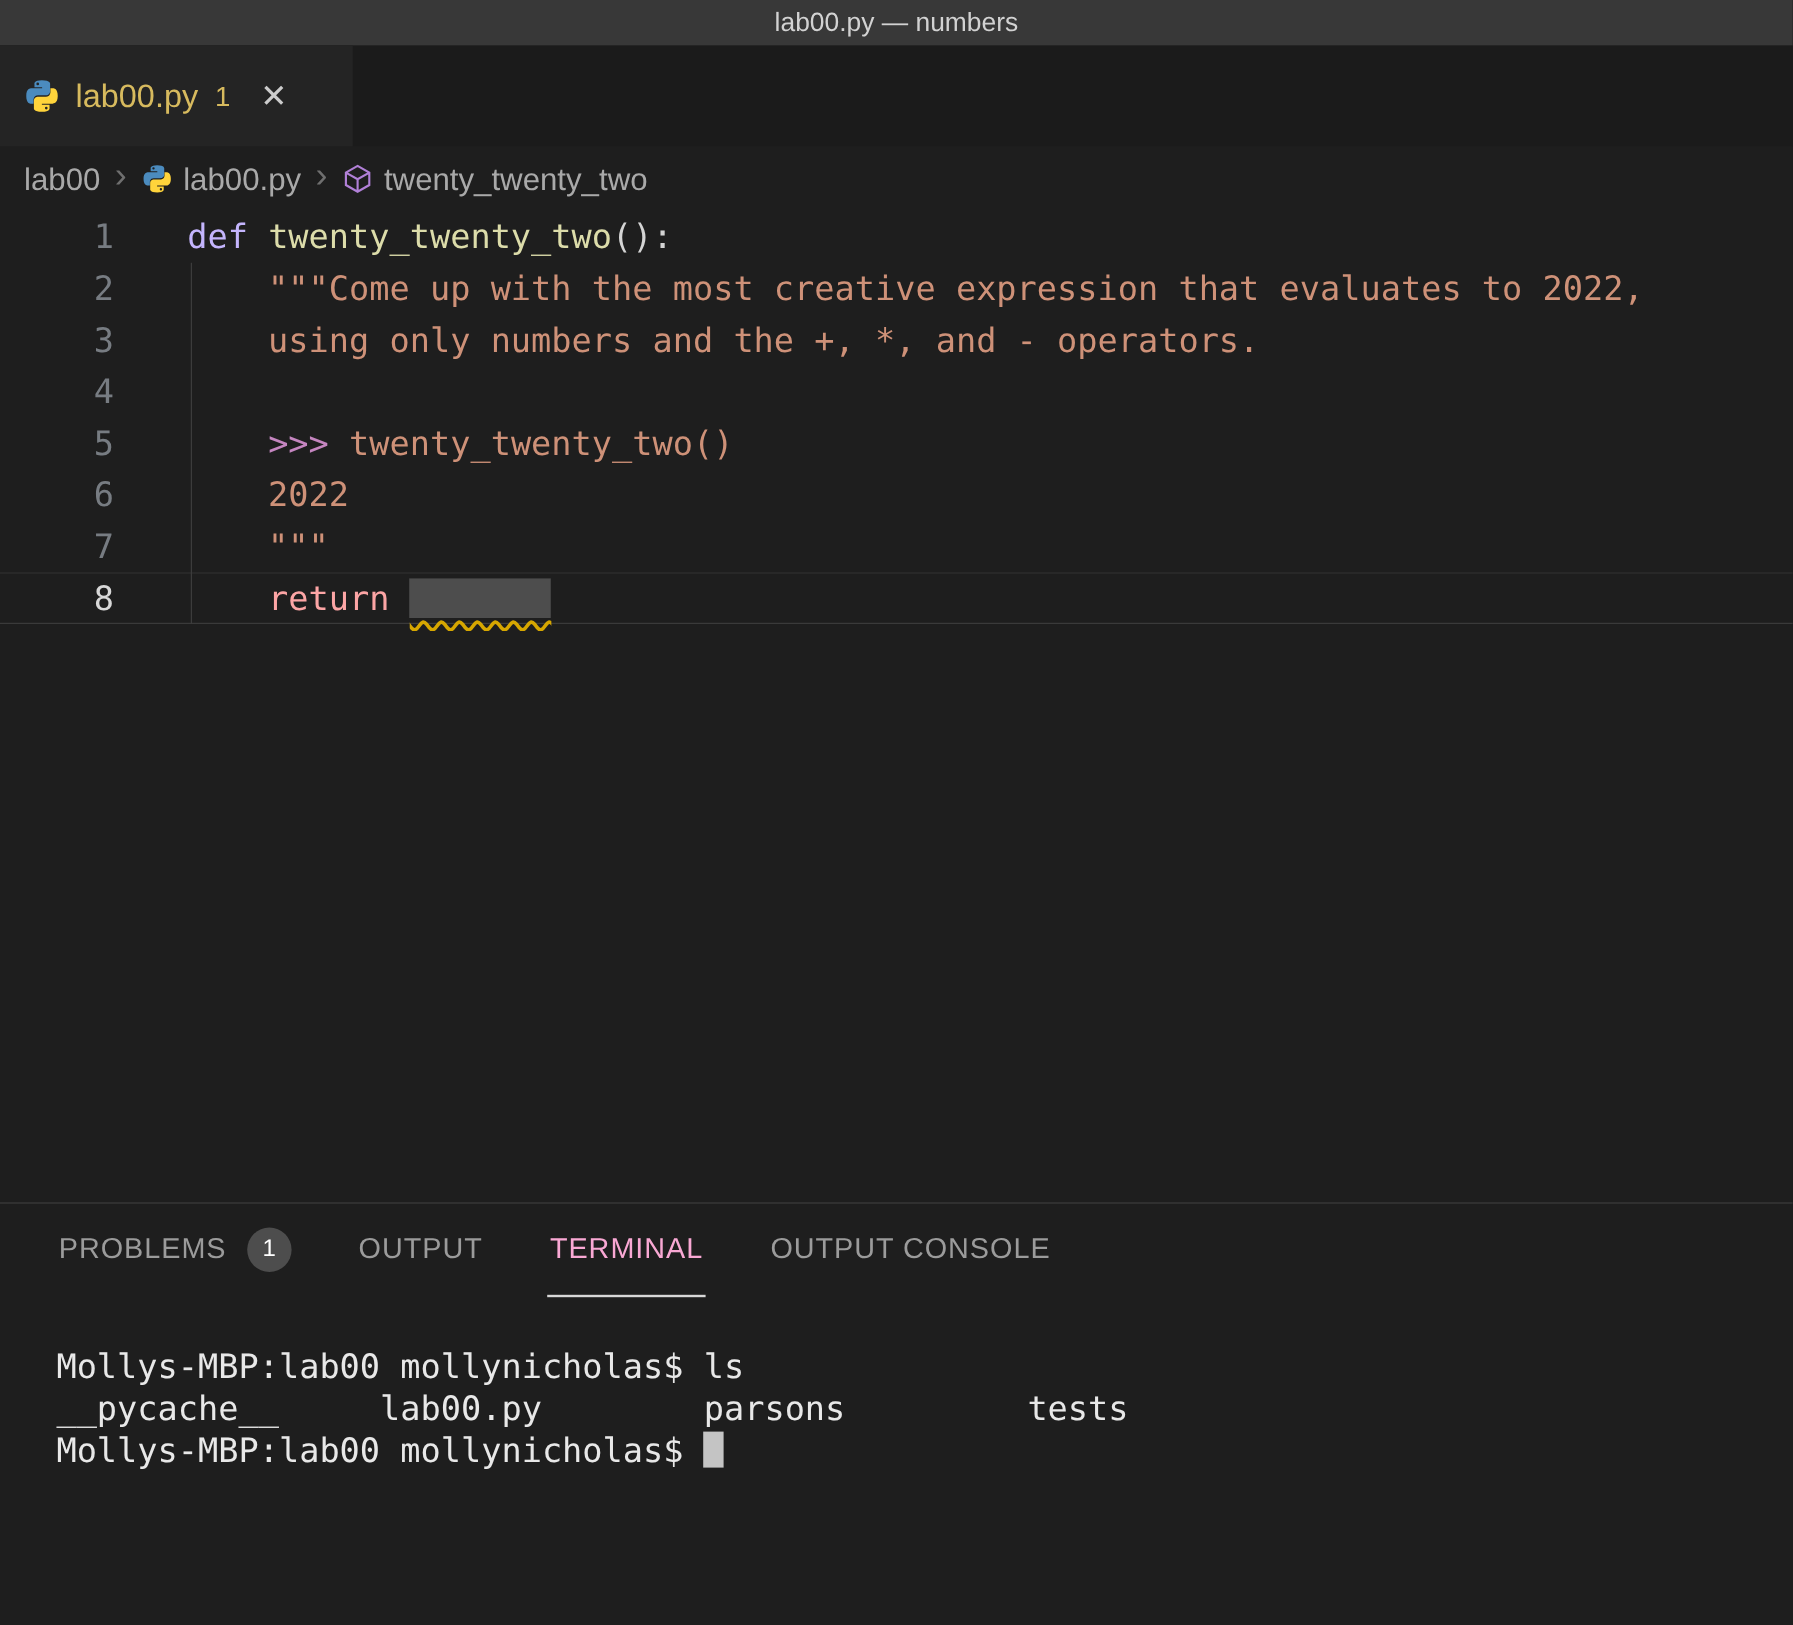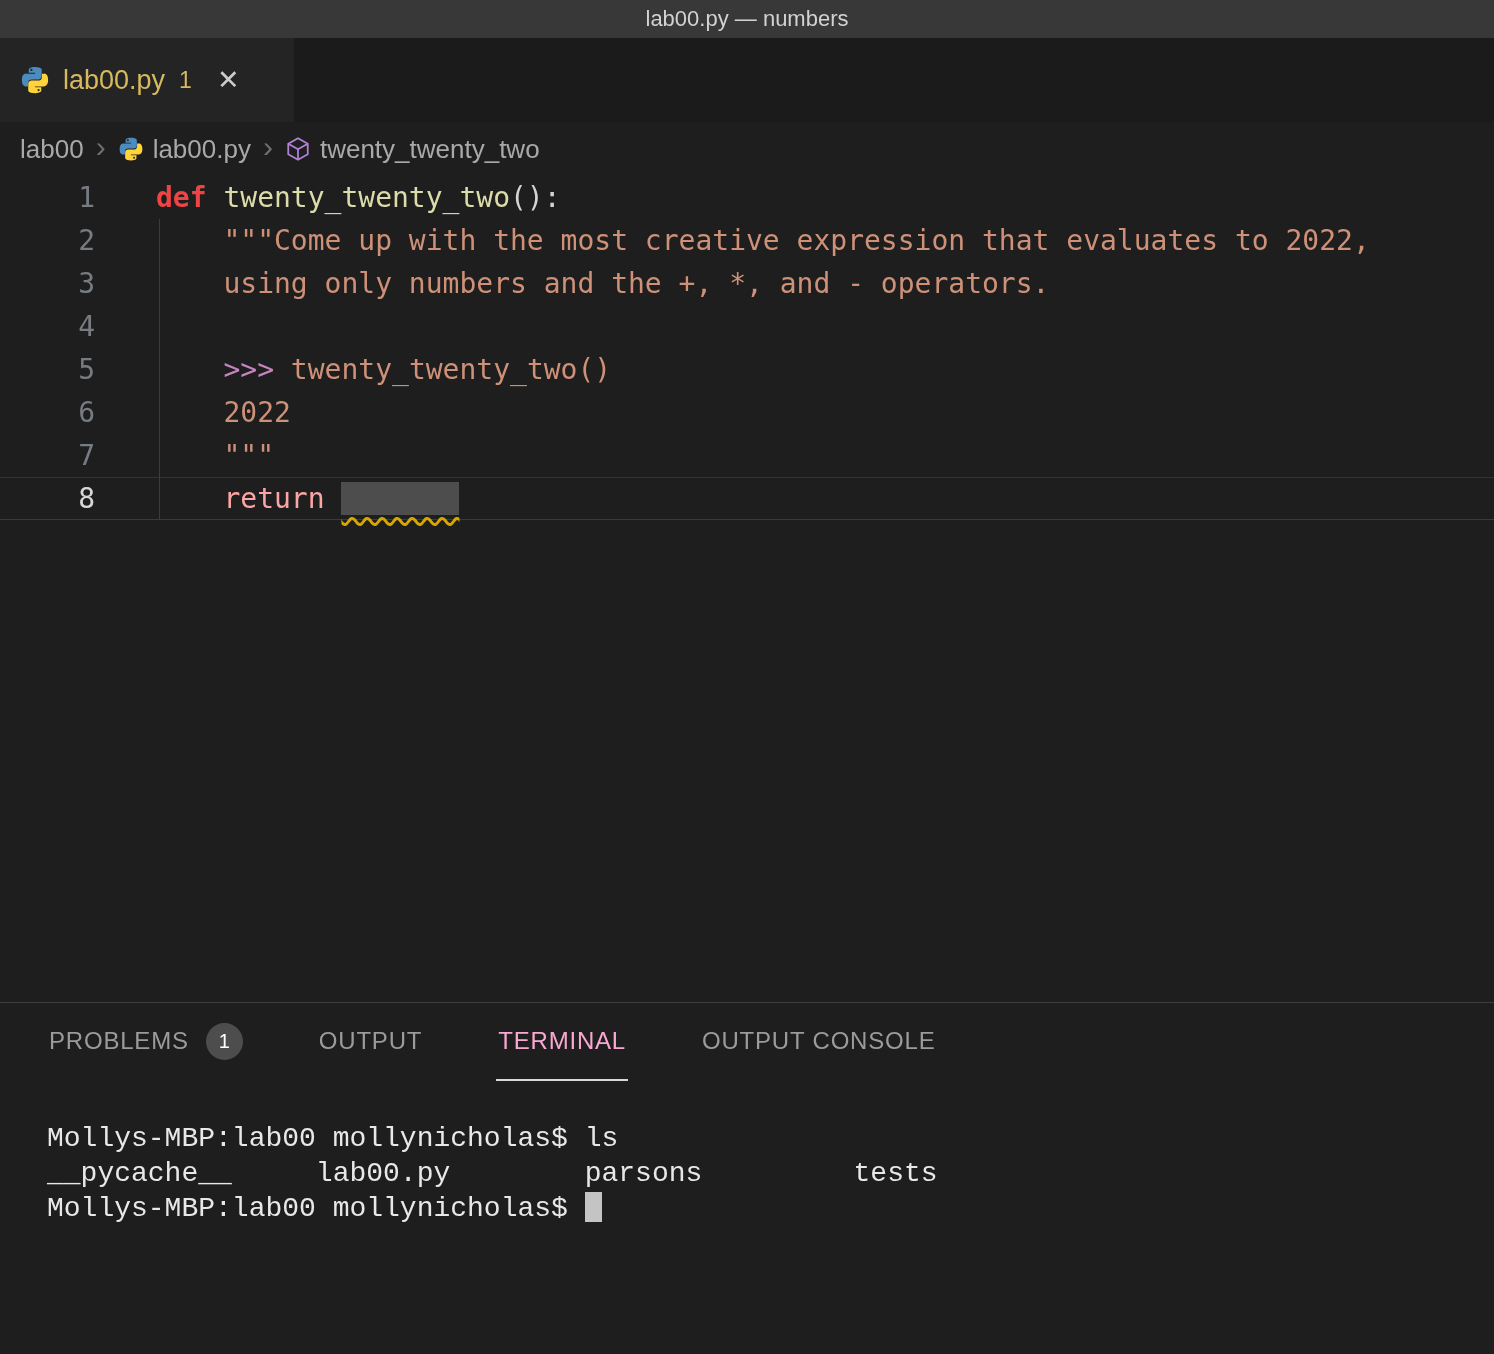--- a/index.html
+++ b/index.html
@@ -25,49 +25,49 @@
   .bc-sep { color:#6f6f6f; font-size:30px; padding:0 3px 5px; }
   .icon-box { display:inline-flex; align-items:center; }
 
   
   .editor { position:relative; height:826px; font-family:"DejaVu Sans Mono", monospace;
             font-size:28px; }
   .lines { position:relative; }
   .editor-row { display:flex; height:43px; line-height:43px; }
   .gutter { width:156px; padding-right:61px; text-align:right; color:#777c82; flex:none; }
   .code { white-space:pre; color:#d4d4d4; }
-  .tok-kw { color:#ef4444;font-weight:bold; }
+  .tok-kw { color:#c4b5fd; }
   .tok-fn { color:#dcdcaa; }
   .tok-pl { color:#d4d4d4; }
   .tok-str { color:#ce9178; }
   .tok-prompt { color:#c586c0; }
   .tok-ret { color:#fca5a5; }
   .editor-row.active { box-shadow: inset 0 1px 0 #333333, inset 0 -1px 0 #3a3a3a; }
   .editor-row.active .gutter { color:#d8d8d8; }
   .errbox { background:#4d4d4d;
             text-decoration: underline wavy #d7a700 2.5px;
             text-underline-offset:9px; text-decoration-skip-ink:none; }
   .indent-guide { position:absolute; left:159px; top:43px; width:1px; height:301px;
                   background:#3c3c3c; }
 
   
   .panel { border-top:1px solid #3e3e3e; height:352px; }
-  .panel-tabs { display:flex; gap:72px; padding-left:47px; height:80px; }
+  .panel-tabs { display:flex; gap:52px; padding-left:47px; height:80px; }
   .panel-tab { color:#9b9b9b; font-size:24px; letter-spacing:0.8px; display:flex;
                align-items:center; gap:17px; height:78px; padding:0 2px;
                border-bottom:2px solid transparent; cursor:pointer; }
   .panel-tab.active { color:#f9a8d4; border-bottom-color:#d8d8d8; }
   .ptab-badge { background:#4d4d4d; color:#ffffff; width:37px; height:37px;
                 border-radius:50%; display:inline-flex; align-items:center;
                 justify-content:center; font-size:20px; letter-spacing:0; }
 
   
   .terminal { padding:38px 0 0 47px; font-family:"DejaVu Sans Mono", monospace;
               font-size:28px; line-height:35px; color:#e8e8e8; cursor:text; }
-  .term-line { white-space:pre;font-family:Liberation Mono, monospace; }
+  .term-line { white-space:pre; }
   .cursor { display:inline-block; width:17px; height:30px; background:#c4c4c4;
             vertical-align:middle; margin-bottom:4px; }
 </style>
 </head>
 <body>
 
 <div class="titlebar">
   <span>lab00.py — numbers</span>
 </div>
 

